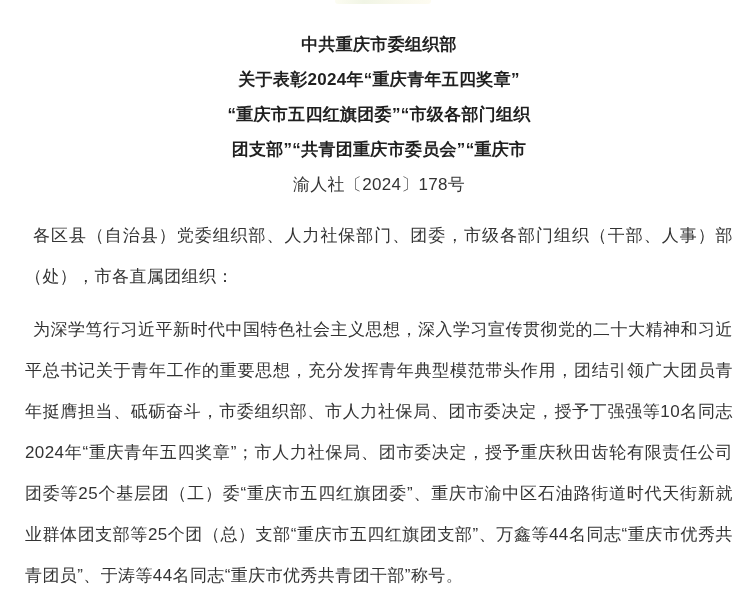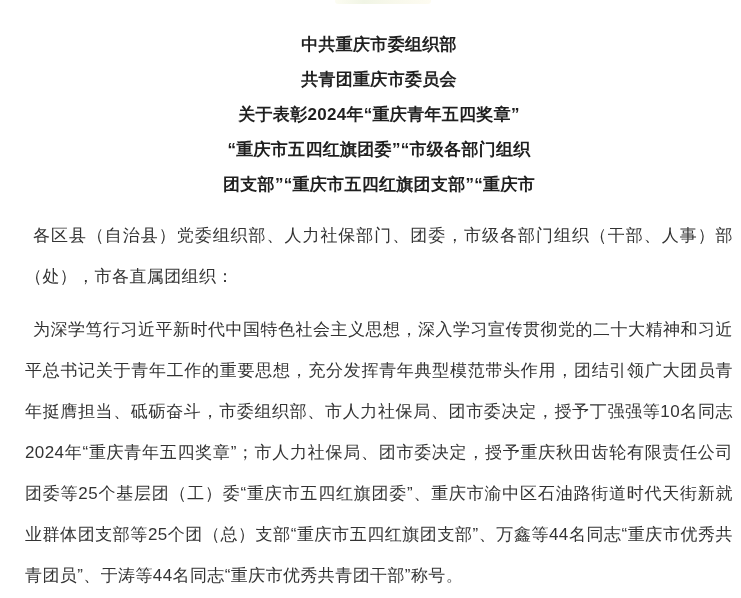--- a/index.html
+++ b/index.html
@@ -55,24 +55,24 @@
 </head>
 <body>
 
 <div class="page">
 
   <div class="top-artifact"></div>
 
   <div class="doc">
 
     <div class="title-line">中共重庆市委组织部</div>
-    <div class="title-line">共青团重庆市委员会</div>
     <div class="title-line">关于表彰2024年“重庆青年五四奖章”</div>
     <div class="title-line">“重庆市五四红旗团委”“市级各部门组织</div>
-    <div class="title-line">团支部”“重庆市五四红旗团支部”“重庆市</div>
+    <div class="title-line">团支部”“共青团重庆市委员会”“重庆市</div>
 
+    <p class="doc-number">渝人社〔2024〕178号</p>
 
     <p class="para salutation">各区县（自治县）党委组织部、人力社保部门、团委，市级各部门组织（干部、人事）部（处），市各直属团组织：</p>
 
     <p class="para main-para">为深学笃行习近平新时代中国特色社会主义思想，深入学习宣传贯彻党的二十大精神和习近平总书记关于青年工作的重要思想，充分发挥青年典型模范带头作用，团结引领广大团员青年挺膺担当、砥砺奋斗，市委组织部、市人力社保局、团市委决定，授予丁强强等10名同志2024年“重庆青年五四奖章”；市人力社保局、团市委决定，授予重庆秋田齿轮有限责任公司团委等25个基层团（工）委“重庆市五四红旗团委”、重庆市渝中区石油路街道时代天街新就业群体团支部等25个团（总）支部“重庆市五四红旗团支部”、万鑫等44名同志“重庆市优秀共青团员”、于涛等44名同志“重庆市优秀共青团干部”称号。</p>
 
   </div>
 </div>
 
 </body></html>

